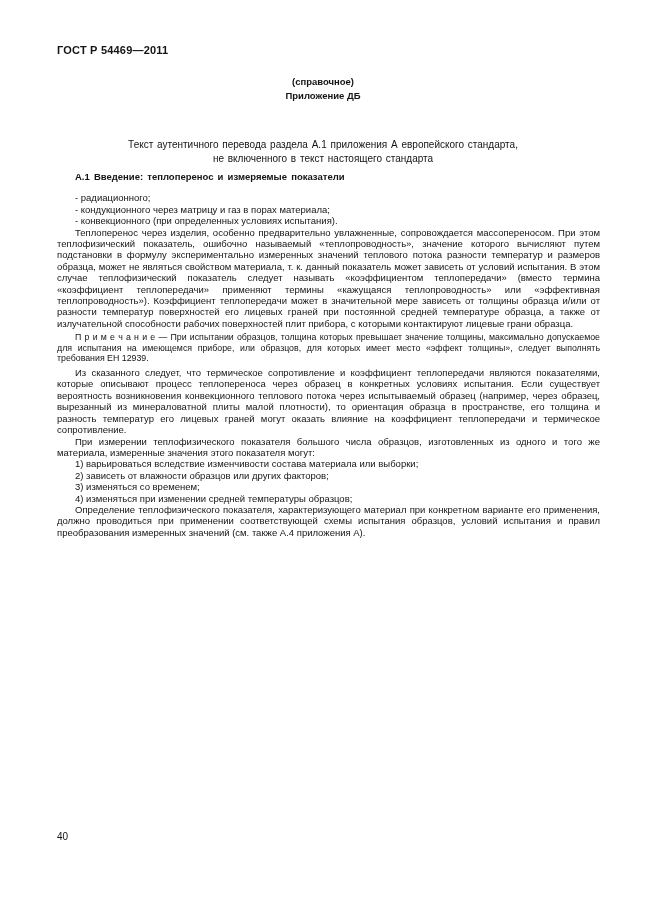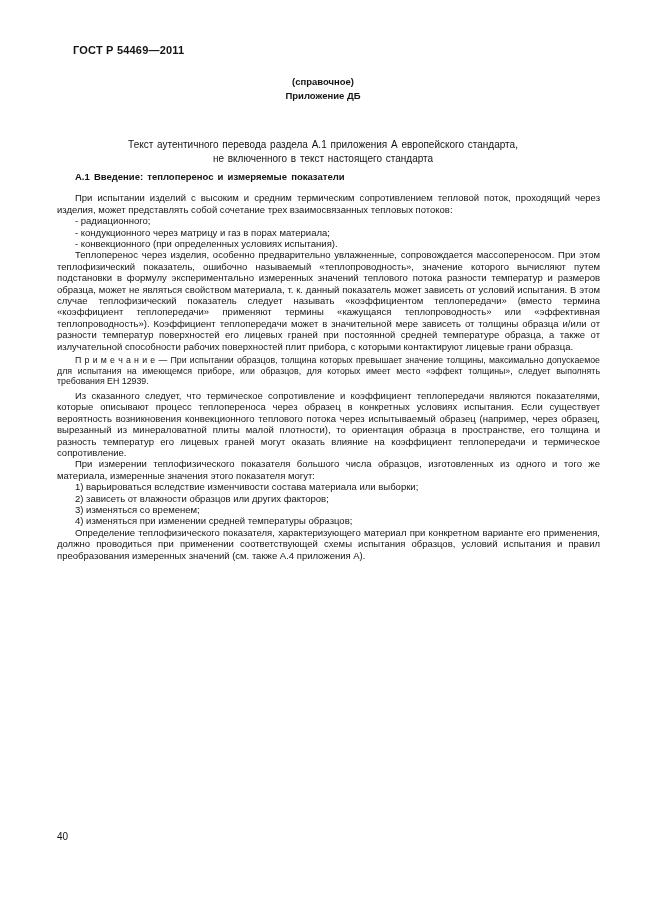--- a/index.html
+++ b/index.html
@@ -13,21 +13,20 @@
     color: #141414;
     overflow: hidden;
   }
   .doc-number {
     position: absolute;
     left: 57px;
     top: 44px;
     font-size: 11px;
     font-weight: bold;
     letter-spacing: 0.2px;
-    margin-left: 16px;
   }
   .annex {
     position: absolute;
     left: 0;
     right: 0;
     top: 75px;
     text-align: center;
     font-weight: bold;
     font-size: 9.5px;
     line-height: 13.5px;
@@ -88,21 +87,20 @@
   </div>
 
   <div class="title">
     <div>Текст аутентичного перевода раздела А.1 приложения А европейского стандарта,</div>
     <div>не включенного в текст настоящего стандарта</div>
   </div>
 
   <div class="content">
     <div class="section-heading">А.1 Введение: теплоперенос и измеряемые показатели</div>
 
-    <p class="para">При испытании изделий с высоким и средним термическим сопротивлением тепловой поток, проходящий через изделия, может представлять собой сочетание трех взаимосвязанных тепловых потоков:</p>
     <p class="list-item">- радиационного;</p>
     <p class="list-item">- кондукционного через матрицу и газ в порах материала;</p>
     <p class="list-item">- конвекционного (при определенных условиях испытания).</p>
     <p class="para">Теплоперенос через изделия, особенно предварительно увлажненные, сопровождается массопереносом. При этом теплофизический показатель, ошибочно называемый «теплопроводность», значение которого вычисляют путем подстановки в формулу экспериментально измеренных значений теплового потока разности температур и размеров образца, может не являться свойством материала, т. к. данный показатель может зависеть от условий испытания. В этом случае теплофизический показатель следует называть «коэффициентом теплопередачи» (вместо термина «коэффициент теплопередачи» применяют термины «кажущаяся теплопроводность» или «эффективная теплопроводность»). Коэффициент теплопередачи может в значительной мере зависеть от толщины образца и/или от разности температур поверхностей его лицевых граней при постоянной средней температуре образца, а также от излучательной способности рабочих поверхностей плит прибора, с которыми контактируют лицевые грани образца.</p>
     <p class="note">П р и м е ч а н и е — При испытании образцов, толщина которых превышает значение толщины, максимально допускаемое для испытания на имеющемся приборе, или образцов, для которых имеет место «эффект толщины», следует выполнять требования ЕН 12939.</p>
     <p class="para">Из сказанного следует, что термическое сопротивление и коэффициент теплопередачи являются показателями, которые описывают процесс теплопереноса через образец в конкретных условиях испытания. Если существует вероятность возникновения конвекционного теплового потока через испытываемый образец (например, через образец, вырезанный из минераловатной плиты малой плотности), то ориентация образца в пространстве, его толщина и разность температур его лицевых граней могут оказать влияние на коэффициент теплопередачи и термическое сопротивление.</p>
     <p class="para">При измерении теплофизического показателя большого числа образцов, изготовленных из одного и того же материала, измеренные значения этого показателя могут:</p>
     <p class="list-item">1) варьироваться вследствие изменчивости состава материала или выборки;</p>
     <p class="list-item">2) зависеть от влажности образцов или других факторов;</p>
     <p class="list-item">3) изменяться со временем;</p>

